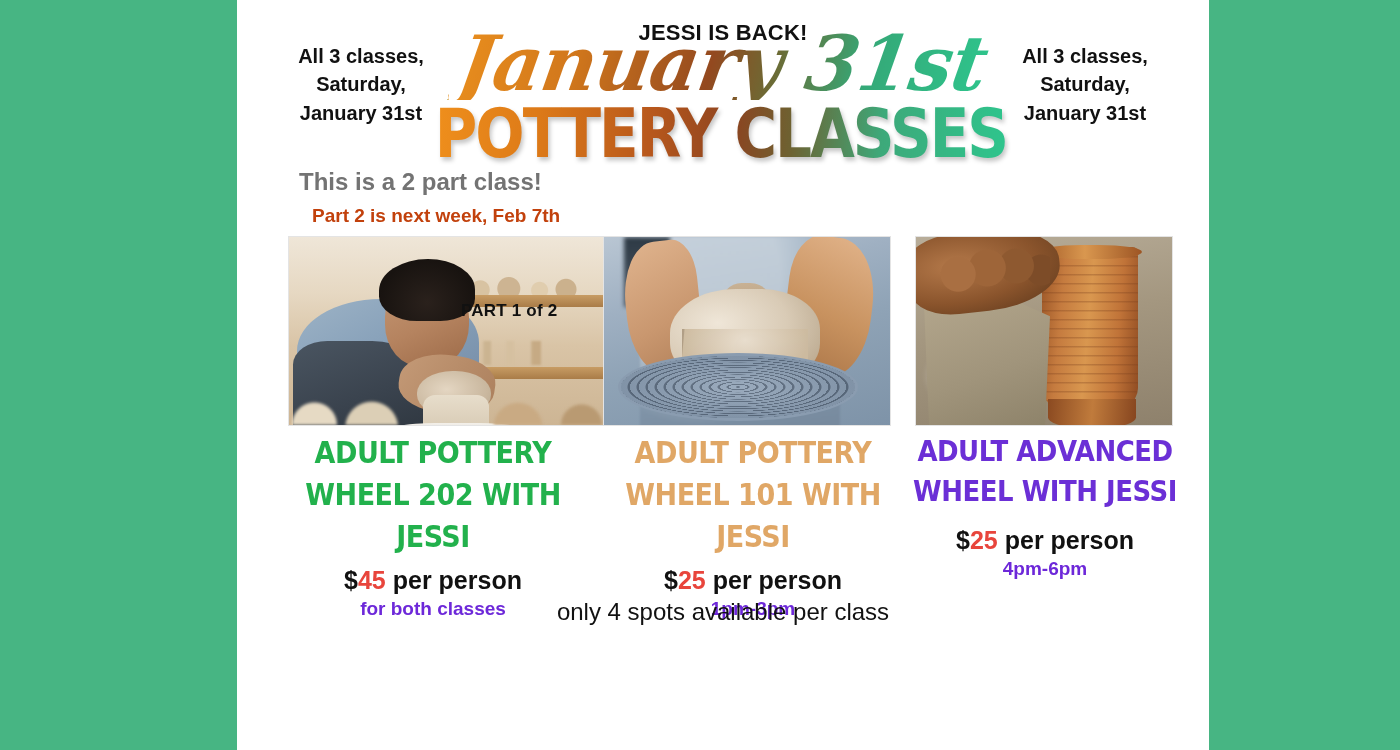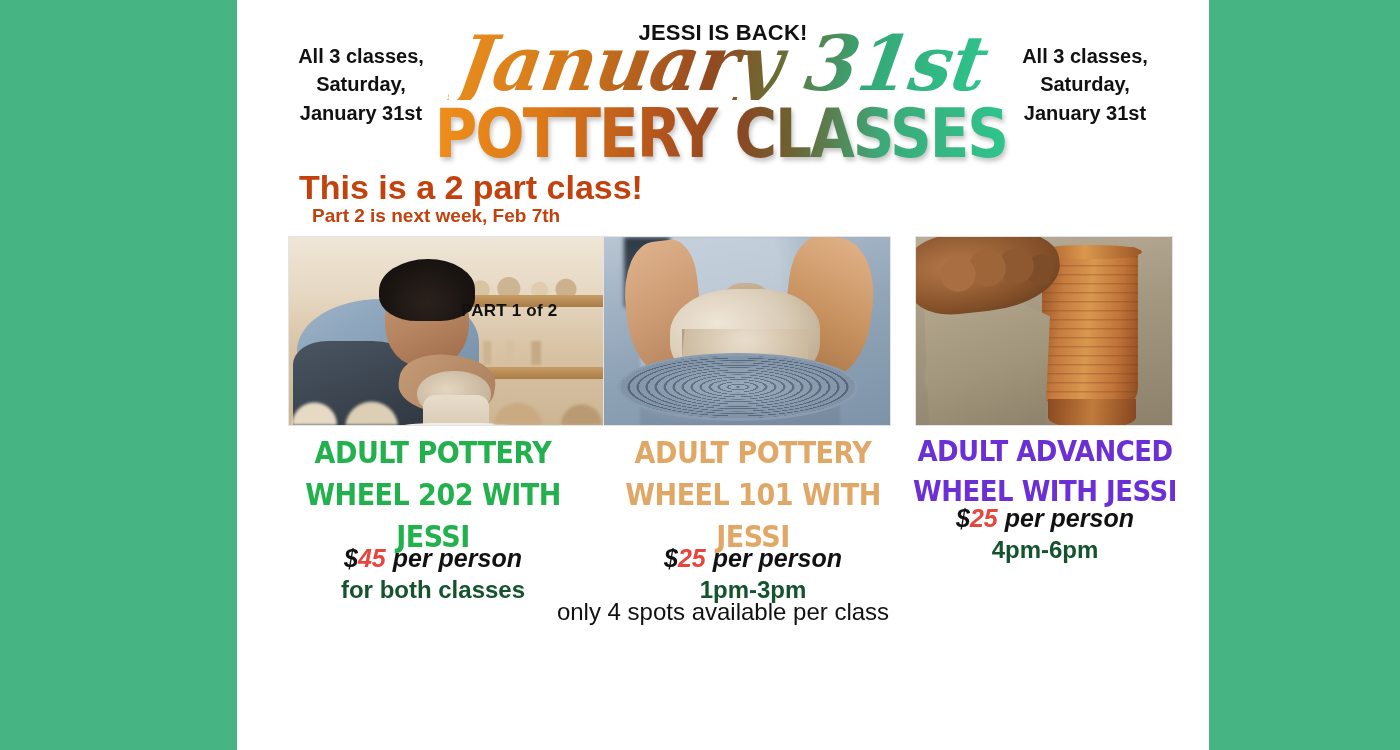--- a/index.html
+++ b/index.html
@@ -55,21 +55,21 @@
     -webkit-background-clip:text; background-clip:text;
     color:transparent; -webkit-text-fill-color:transparent;
     display:inline-block;
     filter:drop-shadow(2px 3px 2px rgba(0,0,0,.22));
     transform:scaleY(1.18);
   }
 
   
   .part-main {
     position:absolute; left:62px; top:168px;
-    font-size:34px; font-weight:700; color:#c2410c;
+    font-size:24px; font-weight:700; color:#737373;
   }
   .part-sub {
     position:absolute; left:75px; top:205px;
     font-size:19px; font-weight:700; color:#c2410c;
   }
 
   
   .photo {
     position:absolute; top:236px; overflow:hidden;
     border:1px solid #e4e4e4;
@@ -284,23 +284,23 @@
     font-family:"DejaVu Sans", sans-serif;
     font-weight:700; font-size:27px; line-height:1.38;
     letter-spacing:-.5px;
     transform:scaleY(1.12); transform-origin:top center;
     white-space:pre-line;
   }
   .c1 .class-title { color:#22b14c; }
   .c2 .class-title { color:#e0a766; }
   .c3 .class-title { color:#6b2fd6; font-size:26px; }
 
-  .price { font-size:25px; font-weight:700; color:#111;font-style:italic; }
+  .price { margin-top:22px; font-size:25px; font-weight:700; color:#111; }
   .price .amt { color:#e8453c; }
-  .detail { font-size:24px; font-weight:700; color:#14532d; line-height:1.45; }
+  .detail { font-size:19px; font-weight:700; color:#6d28d9; line-height:1.45; }
 
   
   .spots {
     position:absolute; left:0; top:598px; width:972px;
     text-align:center; font-size:24px; font-weight:400; color:#111;
   }
   .fine {
     position:absolute; left:0; top:634px; width:972px;
     text-align:center; font-size:17px; font-weight:700; color:#111;
     line-height:1.58; white-space:pre-line;

